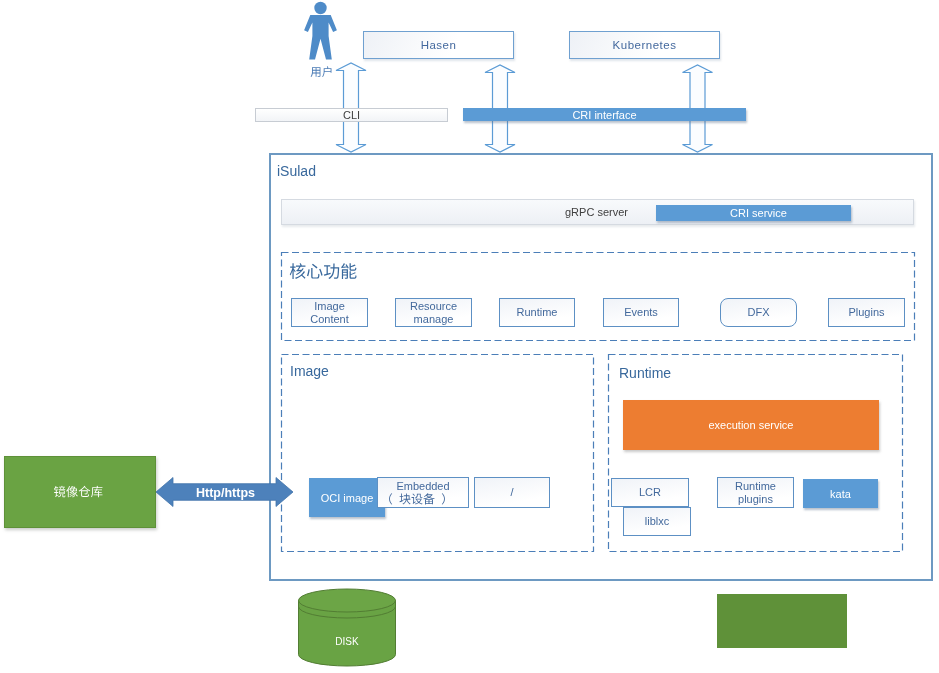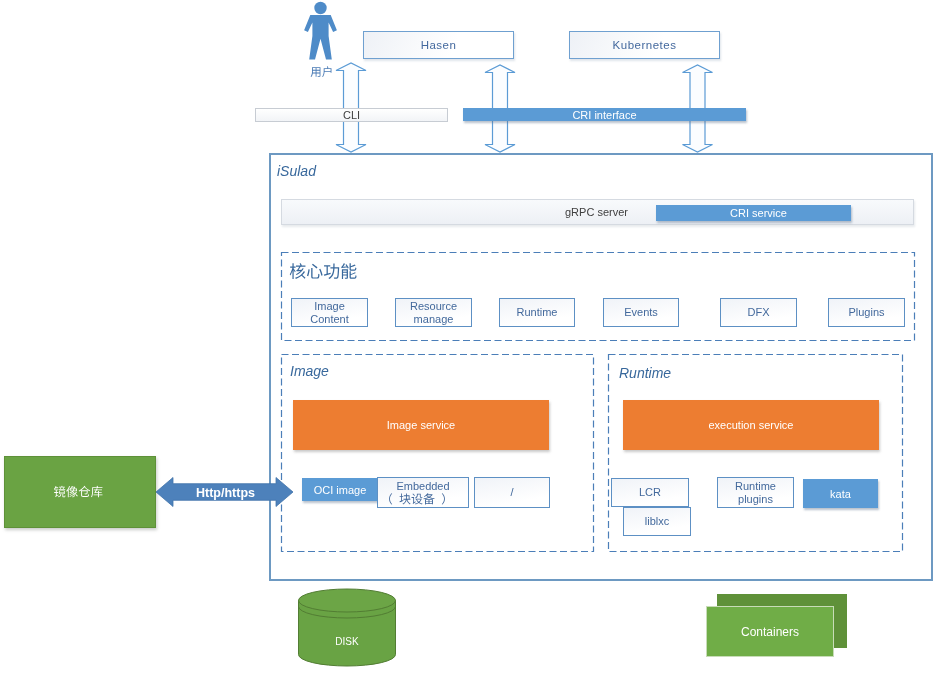--- a/index.html
+++ b/index.html
@@ -6,21 +6,21 @@
   .canvas{position:relative;width:939px;height:673px;background:#fff;
     font-family:"Liberation Sans",sans-serif;overflow:hidden;}
   .abs{position:absolute;box-sizing:border-box;}
   .ctr{display:flex;align-items:center;justify-content:center;text-align:center;}
   .whitebox{background:linear-gradient(170deg,#f0f3f8 0%,#ffffff 75%);
     border:1px solid #5d90c4;color:#43699c;font-size:11px;line-height:13px;}
   .bluebox{background:#5b9bd5;color:#fff;font-size:11px;
     box-shadow:1px 1.5px 2px rgba(100,120,145,.45);}
   .orangebox{background:#ed7d31;color:#fff;font-size:11px;
     box-shadow:1px 2px 2.5px rgba(120,120,120,.4);}
-  .title{color:#38689c;font-size:14px;font-style:italic;}
+  .title{color:#38689c;font-size:14px;}
   svg{position:absolute;left:0;top:0;}
 </style>
 </head>
 <body>
 <div class="canvas">
 
   <svg class="abs" width="939" height="673" viewBox="0 0 939 673" style="z-index:1;">
 
     <g fill="#fbfdff" stroke="#5b9bd5" stroke-width="1.2" stroke-linejoin="miter">
       <path d="M336,70.5 L351,63 L366,70.5 L358.5,70.5 L358.5,144.5 L366,144.5 L351,152 L336,144.5 L343.5,144.5 L343.5,70.5 Z"></path>
@@ -53,26 +53,25 @@
   <div class="abs title" style="left:277px;top:163px;z-index:3;">iSulad</div>
 
   <div class="abs" style="left:281px;top:199px;width:633px;height:26px;border:1px solid #d5dae1;background:linear-gradient(180deg,#f8fafc,#edf0f5);box-shadow:1px 1.5px 2px rgba(160,170,185,.25);z-index:3;"></div>
   <div class="abs" style="left:565px;top:206px;color:#404040;font-size:11px;z-index:4;">gRPC server</div>
   <div class="abs ctr bluebox" style="left:656px;top:204.5px;width:195px;height:16.5px;z-index:4;padding-left:10px;">CRI service</div>
 
   <div class="abs ctr whitebox" style="left:291px;top:298px;width:77px;height:29px;z-index:4;">Image<br>Content</div>
   <div class="abs ctr whitebox" style="left:395px;top:298px;width:77px;height:29px;z-index:4;">Resource<br>manage</div>
   <div class="abs ctr whitebox" style="left:499px;top:298px;width:76px;height:29px;z-index:4;">Runtime</div>
   <div class="abs ctr whitebox" style="left:603px;top:298px;width:76px;height:29px;z-index:4;">Events</div>
-  <div class="abs ctr whitebox" style="left:720px;top:298px;width:77px;height:29px;z-index:4;">DFX</div>
+  <div class="abs ctr whitebox" style="left:720px;top:298px;width:77px;height:29px;z-index:4;border-radius:8px;">DFX</div>
   <div class="abs ctr whitebox" style="left:828px;top:298px;width:77px;height:29px;z-index:4;">Plugins</div>
 
   <div class="abs title" style="left:290px;top:363px;z-index:4;">Image</div>
-  <div class="abs ctr orangebox" style="left:293px;top:400px;width:256px;height:50px;z-index:4;">Image service</div>
-  <div class="abs ctr bluebox" style="left:302px;top:478px;width:76px;height:23px;z-index:4;text-align:center;">OCI image</div>
+  <div class="abs ctr bluebox" style="left:309px;top:478px;width:76px;height:39px;z-index:4;text-align:center;">OCI image</div>
   <div class="abs ctr whitebox" style="left:377px;top:477px;width:92px;height:31px;align-items:flex-start;padding-top:2px;z-index:4;">Embedded</div>
   <div class="abs ctr whitebox" style="left:474px;top:477px;width:76px;height:31px;z-index:4;">/</div>
 
   <div class="abs title" style="left:619px;top:365px;z-index:4;">Runtime</div>
   <div class="abs ctr orangebox" style="left:623px;top:400px;width:256px;height:50px;z-index:4;">execution service</div>
   <div class="abs ctr whitebox" style="left:611px;top:478px;width:78px;height:29px;z-index:4;">LCR</div>
   <div class="abs ctr whitebox" style="left:623px;top:507px;width:68px;height:29px;z-index:4;text-align:center;">liblxc</div>
   <div class="abs ctr whitebox" style="left:717px;top:477px;width:77px;height:31px;z-index:4;">Runtime<br>plugins</div>
   <div class="abs ctr bluebox" style="left:803px;top:479px;width:75px;height:29px;z-index:4;text-align:right;">kata</div>
 
@@ -107,15 +106,14 @@
 <g fill="#43699c">
         <path transform="translate(380.76,503.42) scale(0.01200,-0.01200)" d="M695 380C695 185 774 26 894 -96L954 -65C839 54 768 202 768 380C768 558 839 706 954 825L894 856C774 734 695 575 695 380Z"></path>
         <path transform="translate(399.00,503.42) scale(0.01200,-0.01200)" d="M809 379H652C655 415 656 452 656 488V600H809ZM583 829V671H402V600H583V489C583 452 582 415 578 379H372V308H568C541 181 470 63 289 -25C306 -38 330 -65 340 -82C529 12 606 139 637 277C689 110 778 -16 916 -82C927 -61 951 -31 968 -16C833 40 744 157 697 308H950V379H880V671H656V829ZM36 163 66 88C153 126 265 177 371 226L354 293L244 246V528H354V599H244V828H173V599H52V528H173V217C121 196 74 177 36 163Z"></path>
         <path transform="translate(411.00,503.42) scale(0.01200,-0.01200)" d="M122 776C175 729 242 662 273 619L324 672C292 713 225 778 171 822ZM43 526V454H184V95C184 49 153 16 134 4C148 -11 168 -42 175 -60C190 -40 217 -20 395 112C386 127 374 155 368 175L257 94V526ZM491 804V693C491 619 469 536 337 476C351 464 377 435 386 420C530 489 562 597 562 691V734H739V573C739 497 753 469 823 469C834 469 883 469 898 469C918 469 939 470 951 474C948 491 946 520 944 539C932 536 911 534 897 534C884 534 839 534 828 534C812 534 810 543 810 572V804ZM805 328C769 248 715 182 649 129C582 184 529 251 493 328ZM384 398V328H436L422 323C462 231 519 151 590 86C515 38 429 5 341 -15C355 -31 371 -61 377 -80C474 -54 566 -16 647 39C723 -17 814 -58 917 -83C926 -62 947 -32 963 -16C867 4 781 39 708 86C793 160 861 256 901 381L855 401L842 398Z"></path>
         <path transform="translate(423.00,503.42) scale(0.01200,-0.01200)" d="M685 688C637 637 572 593 498 555C430 589 372 630 329 677L340 688ZM369 843C319 756 221 656 76 588C93 576 116 551 128 533C184 562 233 595 276 630C317 588 365 551 420 519C298 468 160 433 30 415C43 398 58 365 64 344C209 368 363 411 499 477C624 417 772 378 926 358C936 379 956 410 973 427C831 443 694 473 578 519C673 575 754 644 808 727L759 758L746 754H399C418 778 435 802 450 827ZM248 129H460V18H248ZM248 190V291H460V190ZM746 129V18H537V129ZM746 190H537V291H746ZM170 357V-80H248V-48H746V-78H827V357Z"></path>
         <path transform="translate(441.24,503.42) scale(0.01200,-0.01200)" d="M305 380C305 575 226 734 106 856L46 825C161 706 232 558 232 380C232 202 161 54 46 -65L106 -96C226 26 305 185 305 380Z"></path>
       </g>
   </svg>
 
   <div class="abs" style="left:717px;top:594px;width:130px;height:54px;background:#5f9139;z-index:2;"></div>
-  <div class="abs ctr" style="left:706px;top:606px;width:128px;height:51px;background:#70ad47;border:1px solid #c8dcb8;color:#fff;font-size:12px;z-index:3;">Containers</div>
 
 </div>
 
 </body></html>

